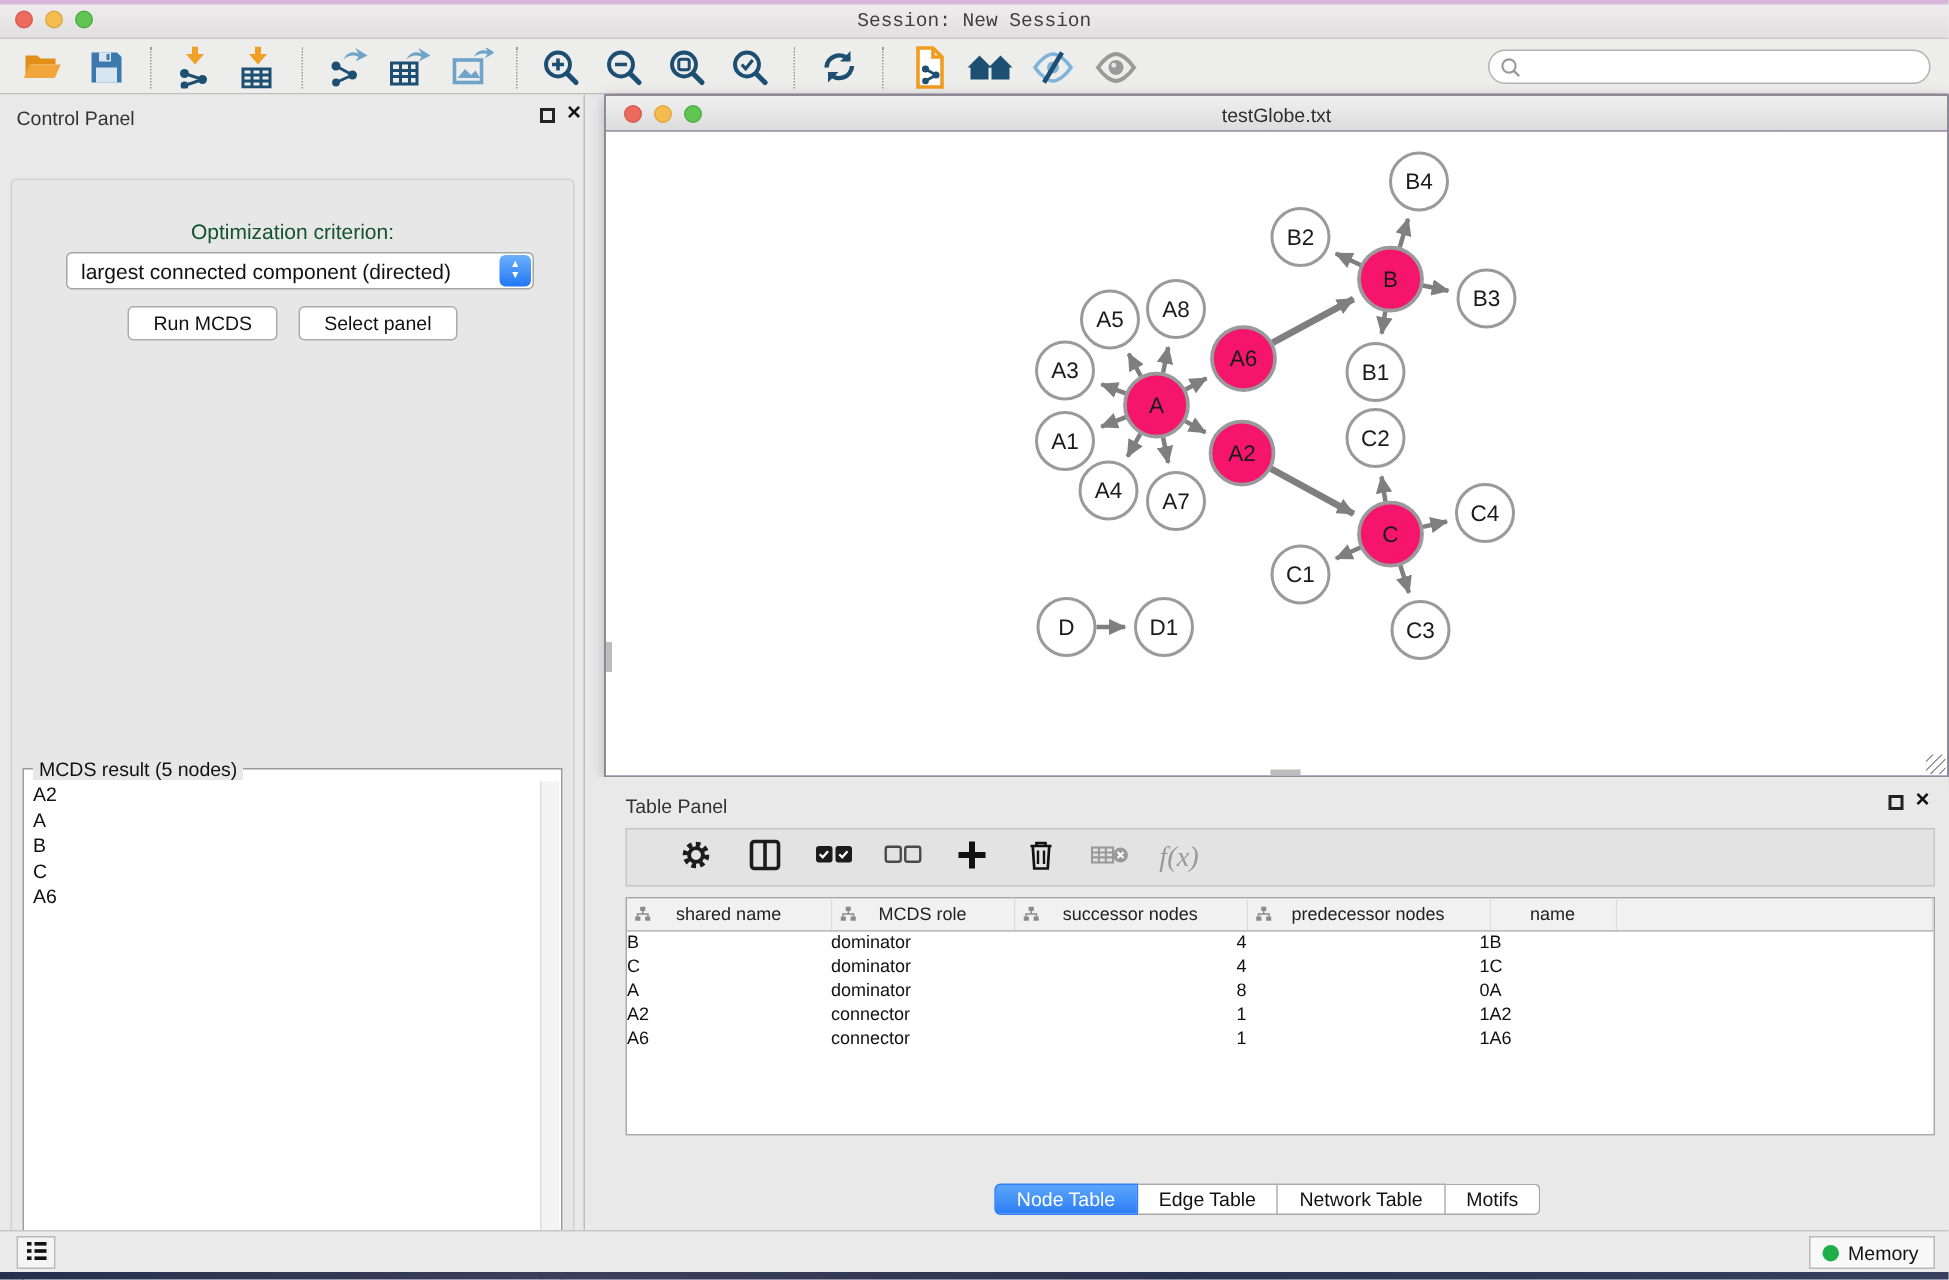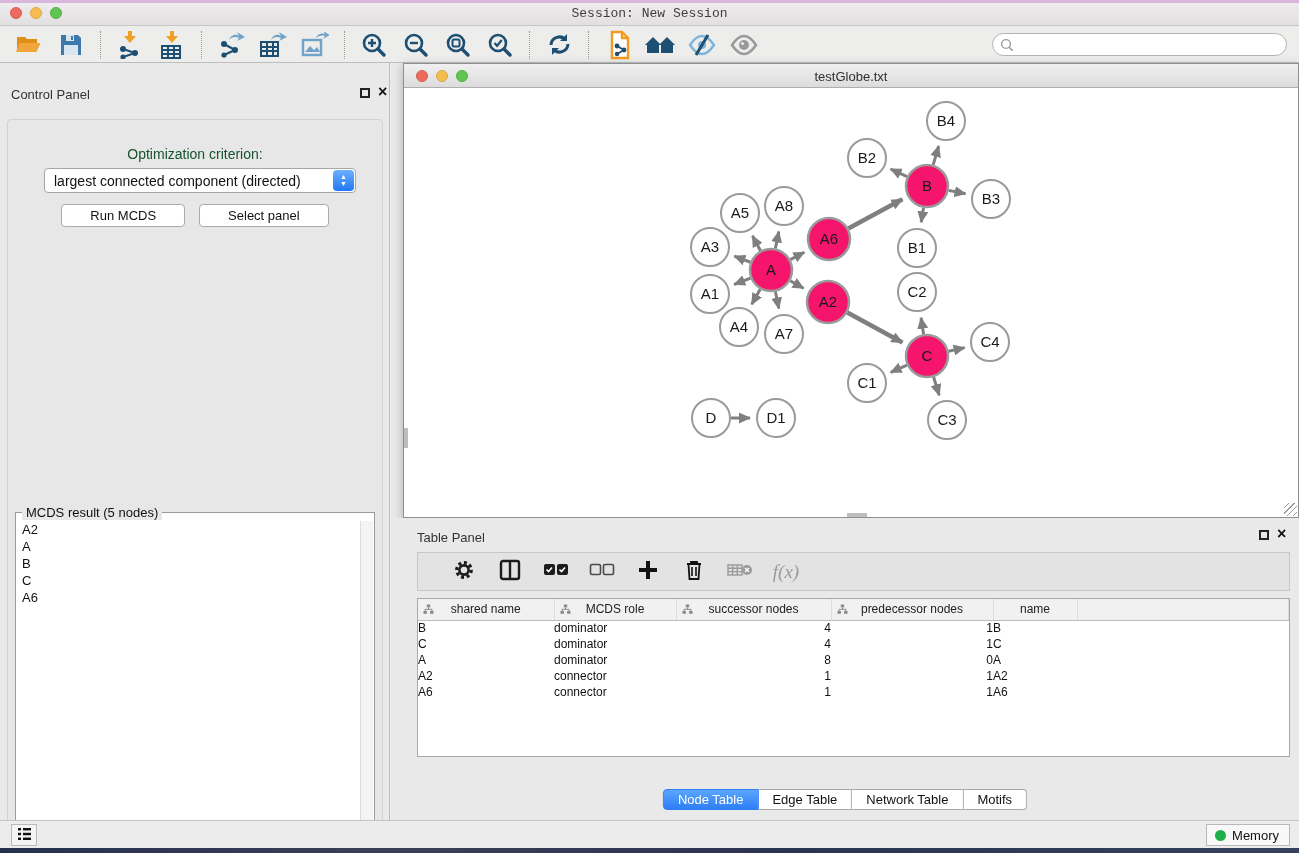--- a/index.html
+++ b/index.html
@@ -28,21 +28,21 @@
   .tb svg { display:block; }
   .searchwrap { position:absolute; right:12px; top:6px; width:295px; height:23px;
     background:#fff; border:1px solid #b3b3b3; border-radius:12px; display:flex; align-items:center; }
   .searchwrap svg { margin-left:7px; }
   .searchwrap input { border:none; outline:none; flex:1; height:19px; font-size:12px;
     background:transparent; padding:0 8px 0 4px; font-family:"Liberation Sans",sans-serif; }
 
   
   .control-panel { position:absolute; left:0; top:63px; width:390px; height:757px;
     background:#e9e9e9; border-right:1px solid #bdbdbd; }
-  .cp-header { position:absolute; left:0; top:16px; width:100%; height:30px;text-align:center; }
+  .cp-header { position:absolute; left:0; top:0; width:100%; height:30px;text-align:center; }
   .cp-title { position:absolute; left:11px; top:8px; font-size:13px; color:#333; }
   .float-box { position:absolute; top:9px; width:10px; height:10px; border:2px solid #222; cursor:pointer; }
   .close-x { position:absolute; top:4px; font-size:16px; font-weight:bold; color:#111; cursor:pointer; line-height:18px; }
   .cp-header .float-box { left:360px; } .cp-header .close-x { left:378px; }
 
   .tabrow { position:absolute; display:flex; }
   .cp-tabs { left:78px; top:33px; }
   .tab { height:22px; padding:0 14px; background:#fff; border:1px solid #a9a9a9; border-left:none;
     font-size:13px; color:#111; display:flex; align-items:center; cursor:pointer; }
   .tab:first-child { border-left:1px solid #a9a9a9; border-radius:4px 0 0 4px; }
@@ -53,21 +53,21 @@
     background:#e7e7e7; border:1px solid #d2d2d2; border-radius:4px 4px 0 0; }
   .opt-label { position:absolute; left:0; width:100%; top:26px; text-align:center; font-size:14px; color:#14532d; }
   .dropdown { position:absolute; left:36px; top:48px; width:312px; height:25px; background:#fff;
     border:1px solid #a6a6a6; border-radius:4px; display:flex; align-items:center; cursor:pointer; }
   .dropdown .dd-text { flex:1; font-size:14px; color:#111; padding-left:9px; white-space:nowrap; }
   .dd-stepper { width:21px; height:21px; margin-right:1px; border-radius:4px;
     background:linear-gradient(#6cb0fc,#2377f5); display:flex; flex-direction:column;
     align-items:center; justify-content:center; gap:1px; }
   .dd-stepper span { color:#fff; font-size:7px; line-height:6px; }
   .btnrow { position:absolute; left:0; top:84px; width:100%; display:flex; justify-content:center; gap:14px; }
-  .pbtn { height:23px; padding:0 28px; background:#fff; border:1px solid #ababab; border-radius:4px;
+  .pbtn { height:23px; padding:0 16px; background:#fff; border:1px solid #ababab; border-radius:4px;
     font-size:13px; color:#111; cursor:pointer; font-family:"Liberation Sans",sans-serif; }
 
   .result-group { position:absolute; left:7px; top:392px; width:360px; height:345px;
     background:#fff; border:1px solid #9b9b9b; }
   .result-legend { position:absolute; left:6px; top:-8px; background:#e7e7e7; padding:0 4px;
     font-size:13px; color:#111; }
   .result-list { position:absolute; left:1px; top:8px; right:14px; bottom:1px; overflow:hidden; }
   .result-item { font-size:13px; color:#111; padding:1px 0 1px 5px; line-height:15px; }
   .result-scroll { position:absolute; right:1px; top:8px; width:13px; bottom:1px;
     background:#f4f4f4; border-left:1px solid #ddd; }

